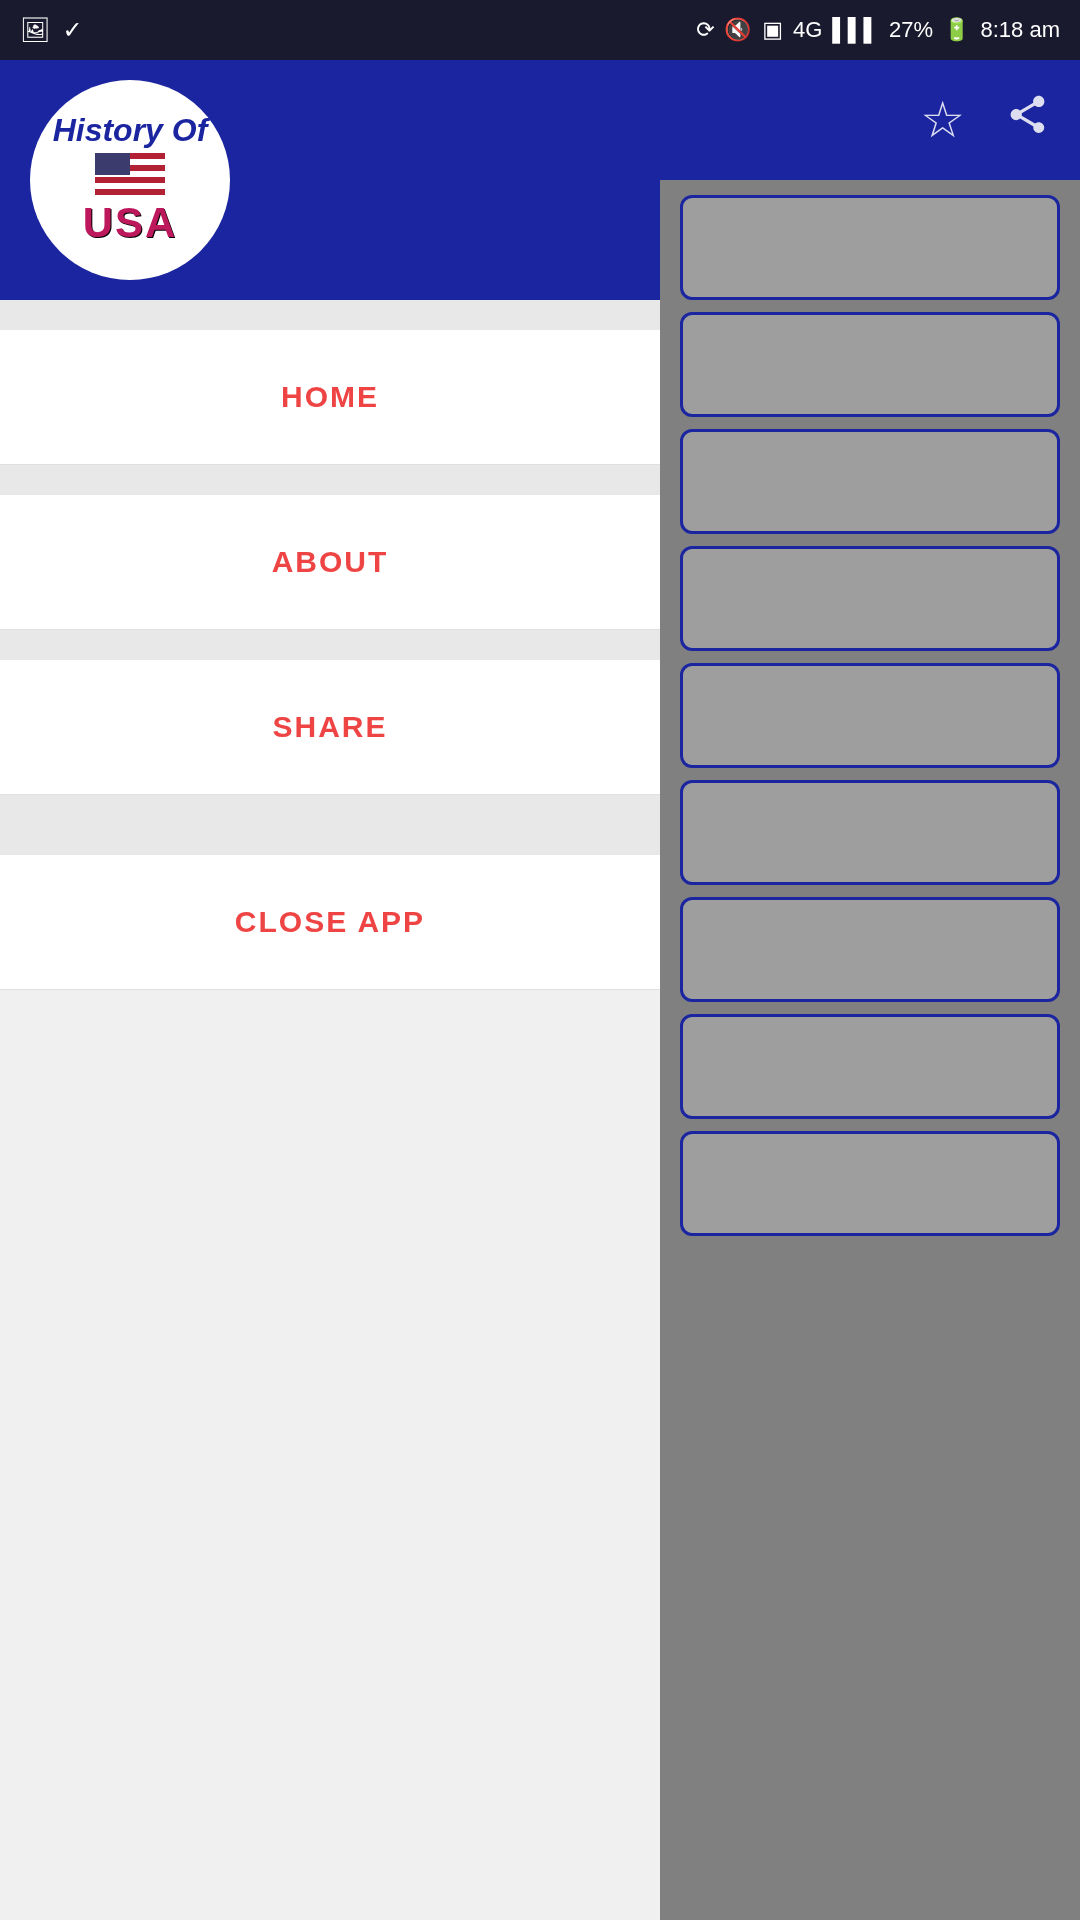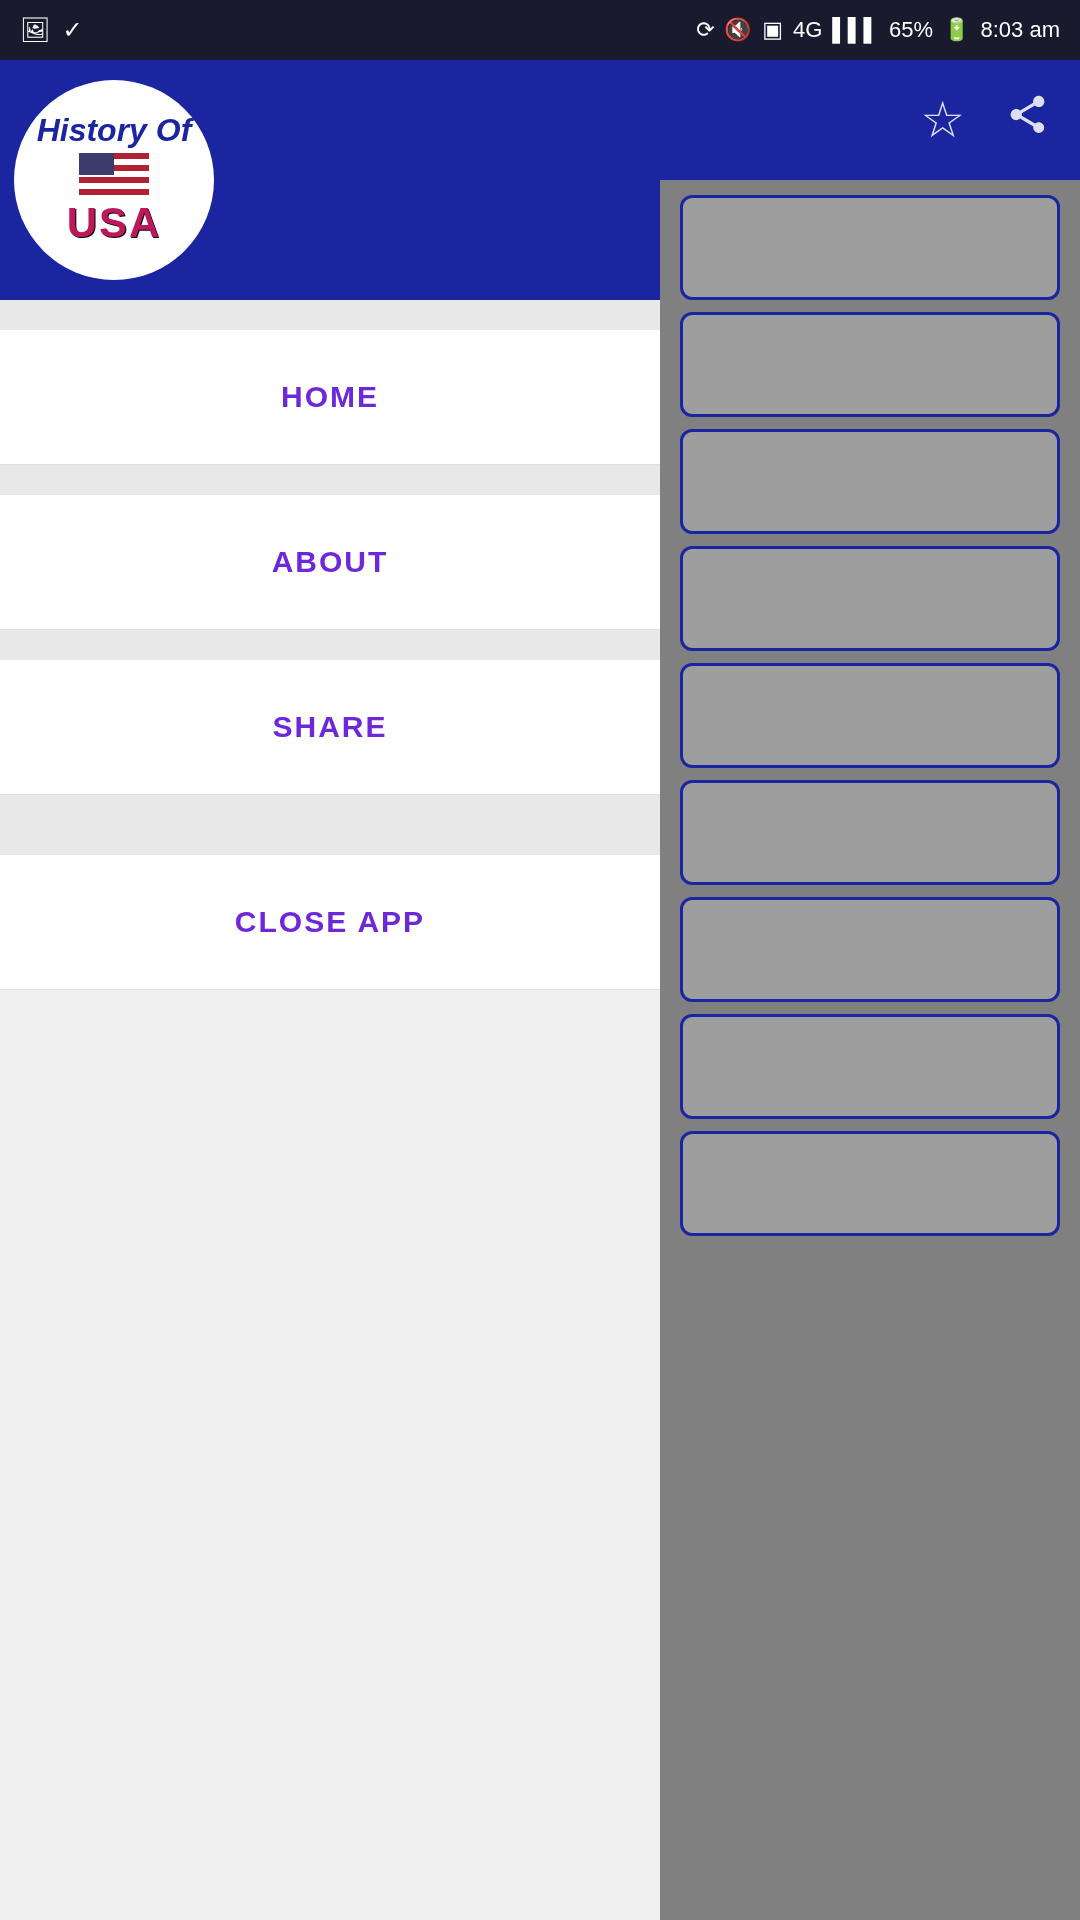--- a/index.html
+++ b/index.html
@@ -60,21 +60,21 @@
     }
 
     
     .drawer-header {
       width: 100%;
       height: 240px;
       background: #1c25a0;
       display: flex;
       align-items: center;
       justify-content: flex-start;
-      padding: 20px 14px;
+      padding: 20px 30px;
     }
 
     .logo-circle {
       width: 200px;
       height: 200px;
       background: white;
       border-radius: 50%;
       display: flex;
       flex-direction: column;
       align-items: center;
@@ -143,21 +143,21 @@
       align-items: center;
       justify-content: center;
       padding: 50px 0;
       cursor: pointer;
       border-bottom: 1px solid #e0e0e0;
     }
 
     .menu-item-text {
       font-size: 30px;
       font-weight: 800;
-      color: #6d28d9;
+      color: #ef4444;
       letter-spacing: 2px;
       text-transform: uppercase;
     }
 
     .menu-separator {
       height: 30px;
       background: #e8e8e8;
     }
 
     .menu-remaining {
@@ -217,23 +217,23 @@
   <div class="status-left">
     <span>🖼</span>
     <span>✓</span>
   </div>
   <div class="status-right">
     <span>⟳</span>
     <span>🔇</span>
     <span>▣</span>
     <span>4G</span>
     <span>▌▌▌</span>
-    <span>65%</span>
+    <span>27%</span>
     <span>🔋</span>
-    <span>8:03 am</span>
+    <span>8:18 am</span>
   </div>
 </div>
 
 <div class="app-container">
 
   <div class="drawer">
 
     <div class="drawer-header">
       <div class="logo-circle">
         <div class="logo-history-of">History Of</div>

